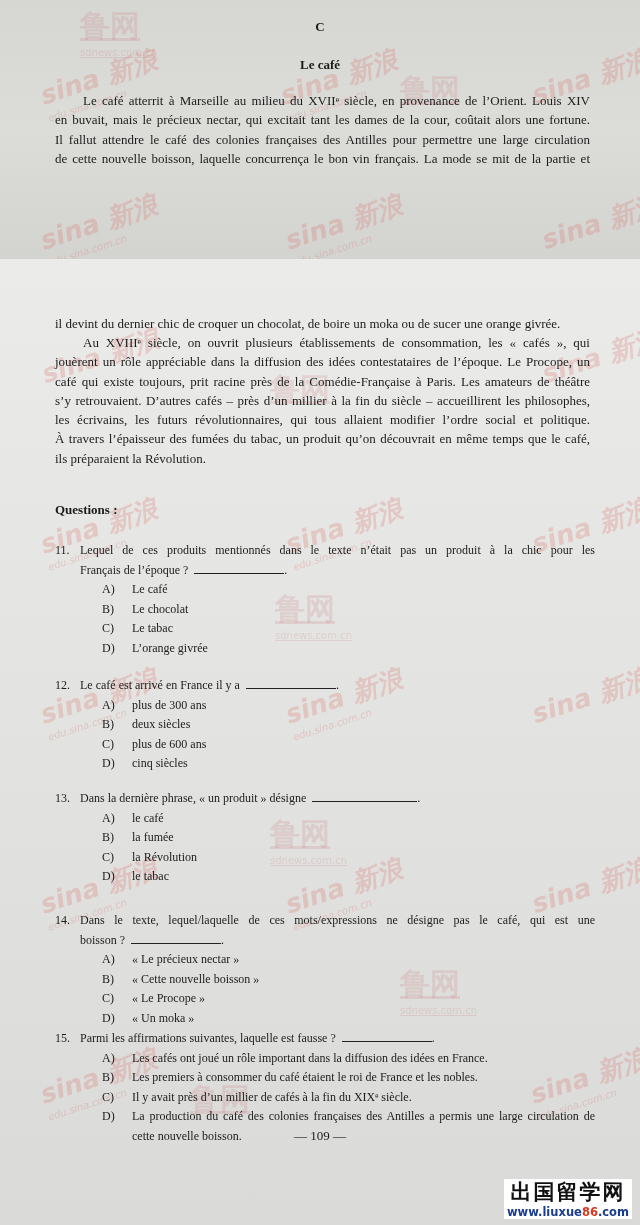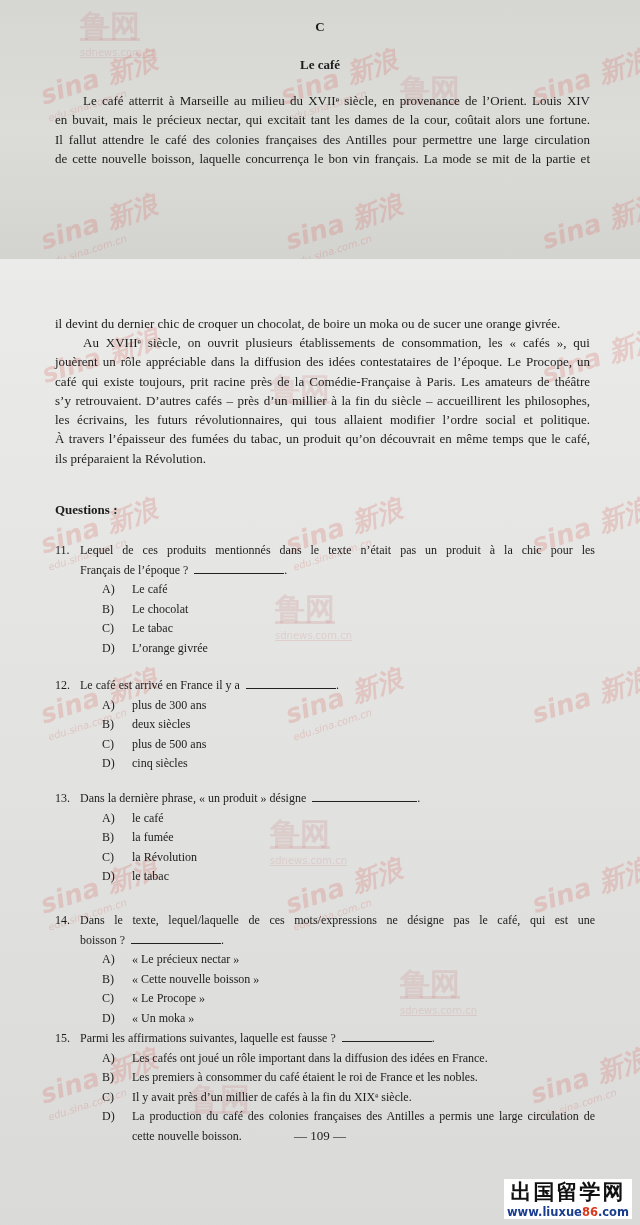--- a/index.html
+++ b/index.html
@@ -124,21 +124,21 @@
       <div class="opt">
           <span class="opt-letter">A)</span>
           <span class="opt-text">plus de 300 ans</span>
         </div>
       <div class="opt">
           <span class="opt-letter">B)</span>
           <span class="opt-text">deux siècles</span>
         </div>
       <div class="opt">
           <span class="opt-letter">C)</span>
-          <span class="opt-text">plus de 500 ans</span>
+          <span class="opt-text">plus de 600 ans</span>
         </div>
       <div class="opt">
           <span class="opt-letter">D)</span>
           <span class="opt-text">cinq siècles</span>
         </div>
     </div>
   </div>
 
   <div class="question" style="top:530px;">
     <div class="q-stem">

